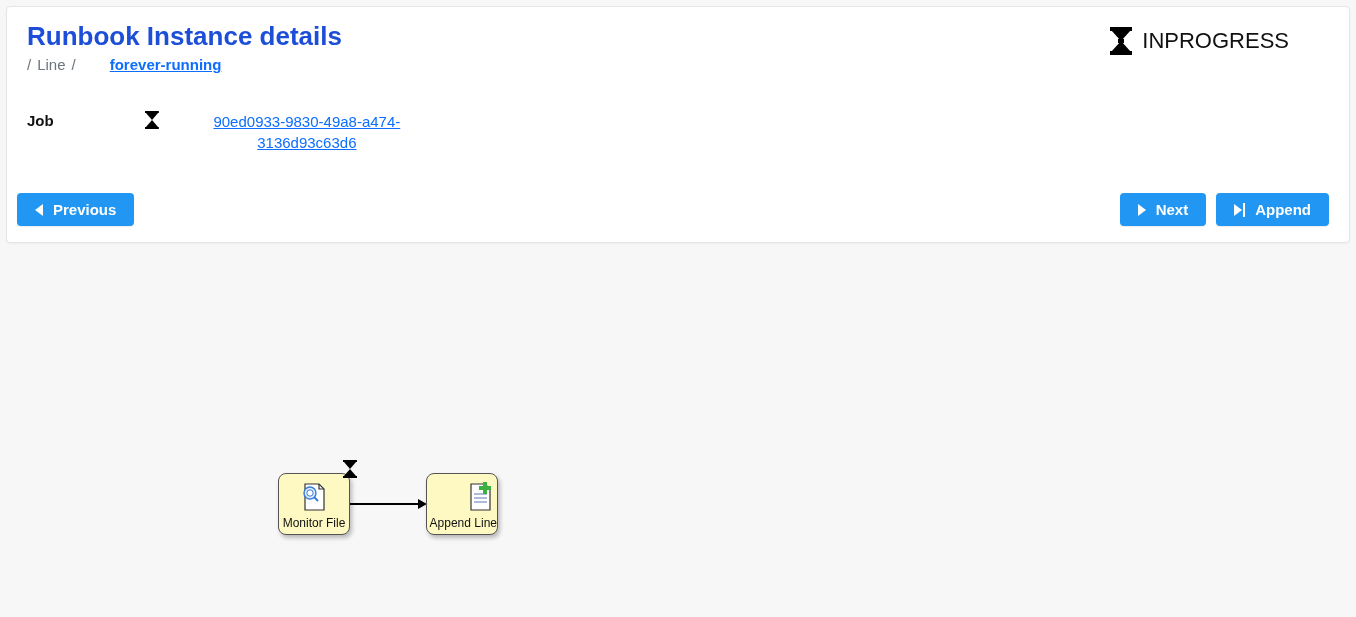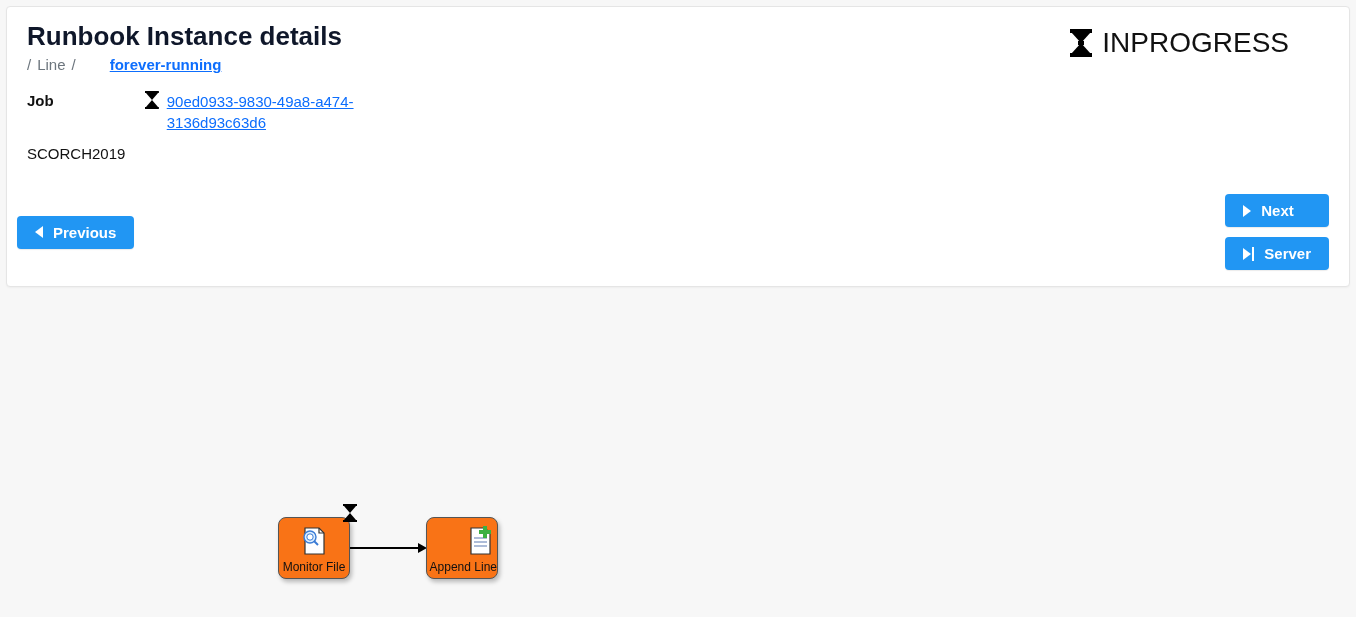--- a/index.html
+++ b/index.html
@@ -21,21 +21,21 @@
   }
   .panel-body { padding: 14px 20px 16px 20px; }
   .header-row {
     display: flex;
     justify-content: space-between;
     align-items: flex-start;
   }
   h1.page-title {
     font-size: 26px;
     font-weight: 600;
-    color: #0f172a;
+    color: #1d4ed8;
     margin-bottom: 4px;
   }
   .breadcrumb {
     font-size: 15px;
     color: #6c757d;
     display: flex;
     align-items: center;
     gap: 6px;
     margin-bottom: 18px;
   }
@@ -47,21 +47,21 @@
     font-weight: 600;
     margin-left: 28px;
   }
   .status-block {
     display: flex;
     align-items: center;
     gap: 10px;
     padding-top: 6px;
     padding-right: 40px;
   }
-  .status-text { font-size: 28px; font-weight: 500; color: #111; }
+  .status-text { font-size: 22px; font-weight: 500; color: #111; }
   .hourglass {
     width: 22px; height: 28px; display: inline-block;
     background:
       linear-gradient(#000,#000) top/100% 4px no-repeat,
       linear-gradient(#000,#000) bottom/100% 4px no-repeat,
       radial-gradient(circle at 50% 50%, #000 3px, transparent 3px);
     position: relative;
   }
   .hourglass::before, .hourglass::after {
     content:""; position:absolute; left:50%; width:0; height:0;
@@ -76,62 +76,63 @@
       linear-gradient(#000,#000) top/100% 2px no-repeat,
       linear-gradient(#000,#000) bottom/100% 2px no-repeat;
   }
   .hourglass.sm::before { top:2px; border-left-width:6px; border-right-width:6px; border-top:7px solid #000; }
   .hourglass.sm::after  { bottom:2px; border-left-width:6px; border-right-width:6px; border-bottom:7px solid #000; }
 
   .info-grid {
     display: flex;
     justify-content: space-between;
     gap: 52px;
+    margin-top: 20px;
   }
   .info-left, .info-right { display: flex; flex-direction: column; gap: 10px; }
   .info-left { flex: 0 0 420px; }
   .info-right { flex: 0 0 320px; }
   .info-row { display: flex; align-items: flex-start; gap: 10px; }
   .info-label { width: 108px; font-weight: 700; font-size: 15px; color:#111; line-height:1.3; }
   .info-value { font-size: 15px; color:#111; line-height:1.4; flex:1; }
-  .info-value a { color:#0d6efd; text-decoration: underline; }
+  .info-value a { color:#0d6efd; text-decoration: underline; text-align: center; }
   .job-value { display:flex; align-items:flex-start; gap:8px; }
 
   .button-bar {
     display:flex; justify-content: space-between; align-items:center;
     padding: 14px 20px 16px 10px;
   }
   .btn {
     background:#2196f3; color:#fff; border:none; border-radius:4px;
     padding: 8px 18px; font-size:15px; font-weight:600; cursor:pointer;
     display:inline-flex; align-items:center; gap:10px;
     box-shadow: 0 1px 1px rgba(0,0,0,0.08);
   }
-  .btn-group-right { display:flex; gap:10px;flex-direction:column; }
+  .btn-group-right { display:flex; gap:10px; }
 
   .tri-left {
     width:0;height:0;border-top:6px solid transparent;border-bottom:6px solid transparent;
     border-right:8px solid #fff; display:inline-block;
   }
   .tri-right {
     width:0;height:0;border-top:6px solid transparent;border-bottom:6px solid transparent;
     border-left:8px solid #fff; display:inline-block;
   }
   .skip-icon { display:inline-flex; align-items:center; }
   .skip-icon .bar { width:2px; height:14px; background:#fff; display:inline-block; margin-left:1px; }
 
   
   .graph-area {
     position: relative;
     width: 100%;
     height: 330px;
   }
   .graph-node {
     position:absolute; width:72px; height:62px;
-    border:1px solid #555; border-radius:8px; background:#f97316;
+    border:1px solid #555; border-radius:8px; background:#fef9c3;
     box-shadow: 2px 3px 4px rgba(0,0,0,0.25);
     display:flex; flex-direction:column; align-items:center; justify-content:flex-end;
     cursor:pointer;
   }
   .graph-node .node-label { font-size:12px; color:#111; padding-bottom:4px; white-space:nowrap; }
   .node-icon-wrap { flex:1; display:flex; align-items:center; justify-content:center; padding-top:4px; }
   svg.node-icon { width:34px; height:34px; }
   .arrow-line {
     position:absolute; height:2px; background:#000;
   }
@@ -169,21 +170,20 @@
     <div class="info-grid">
       <div class="info-left">
         <div class="info-row">
           <div class="info-label">Job</div>
           <div class="info-value job-value">
             <span class="hourglass sm"></span>
             <a href="#">90ed0933-9830-49a8-a474-3136d93c63d6</a>
           </div>
         </div>
         <div class="info-row">
-          <div class="info-value">SCORCH2019</div>
         </div>
       </div>
 
     </div>
   </div>
 
   <div class="button-bar">
     <button class="btn">
       <span class="tri-left"></span>
       <span>Previous</span>
@@ -191,21 +191,21 @@
     <div class="btn-group-right">
       <button class="btn">
         <span class="tri-right"></span>
         <span>Next</span>
       </button>
       <button class="btn">
         <span class="skip-icon">
           <span class="tri-right"></span>
             <span class="bar"></span>
         </span>
-        <span>Server</span>
+        <span>Append</span>
       </button>
     </div>
   </div>
 </div>
 
 <div class="graph-area">
 
   <div class="graph-node" style="left:278px; top:230px;">
     <span class="node-status">
       <span class="hourglass sm"></span>

